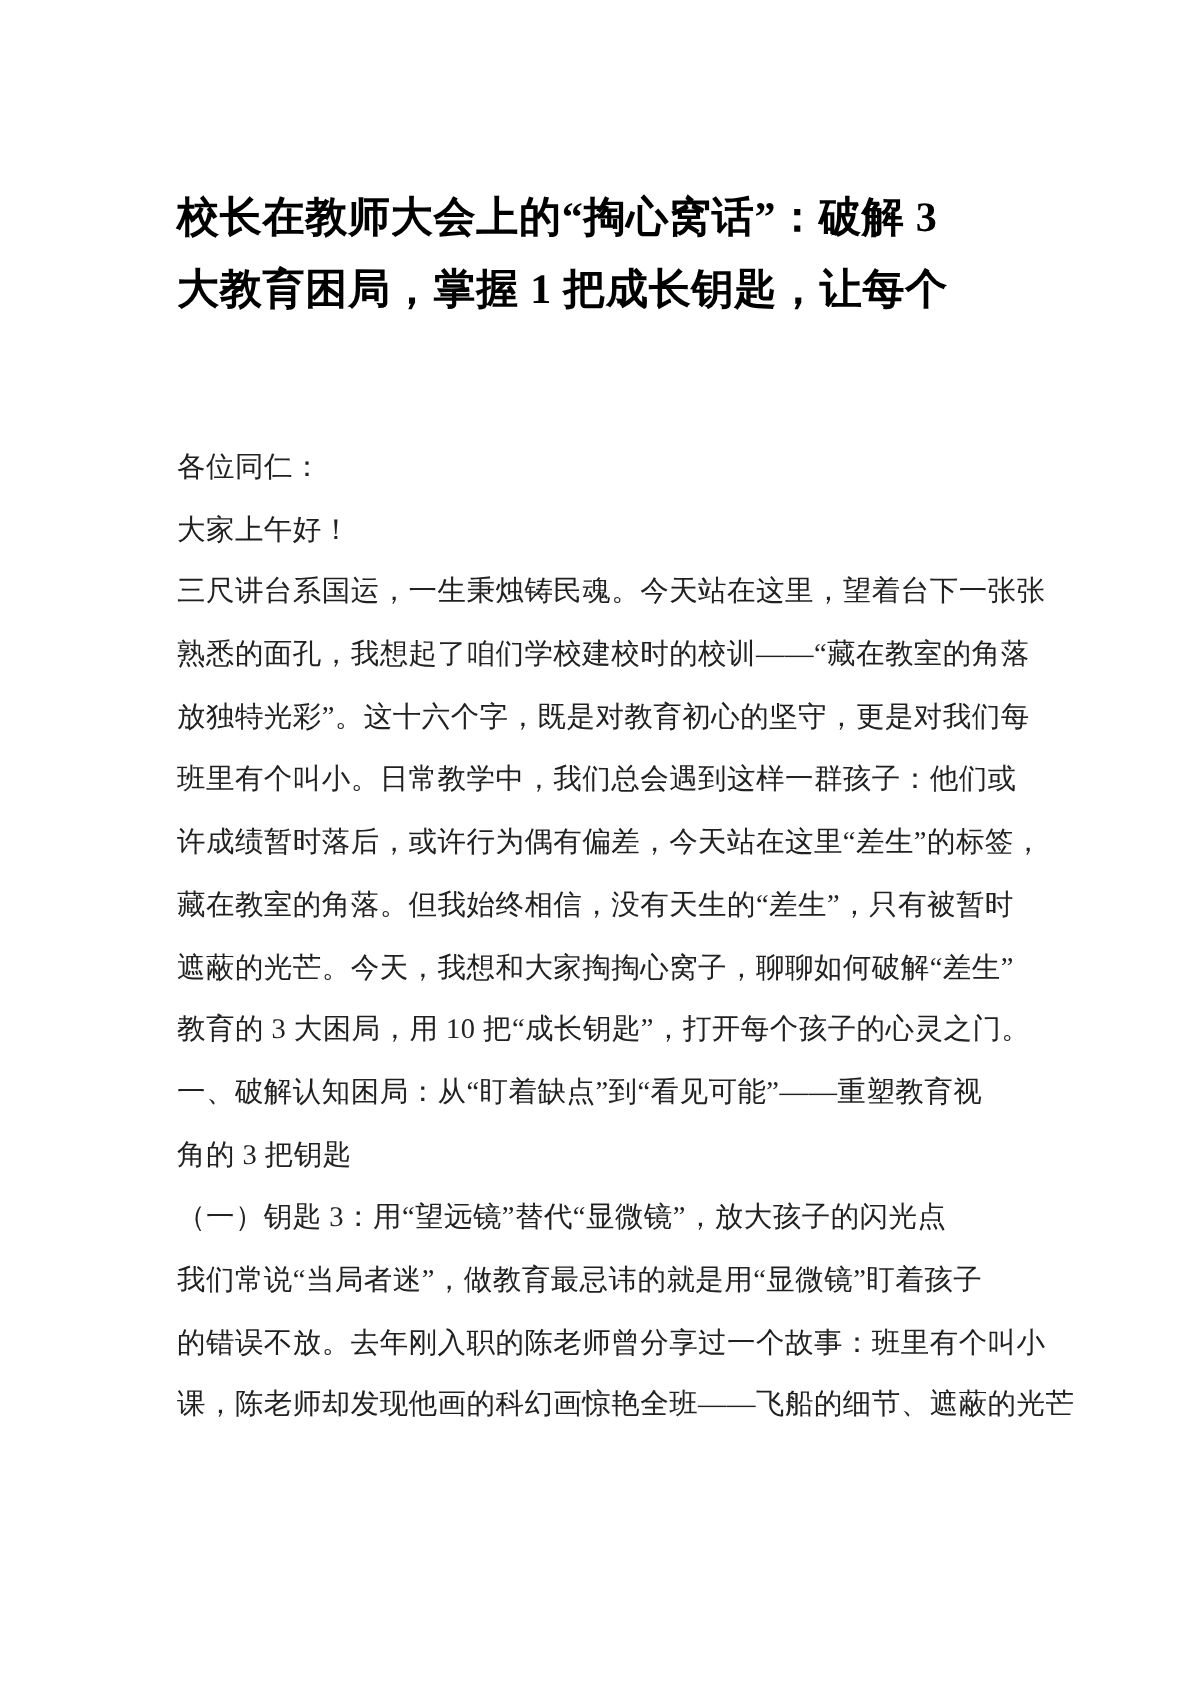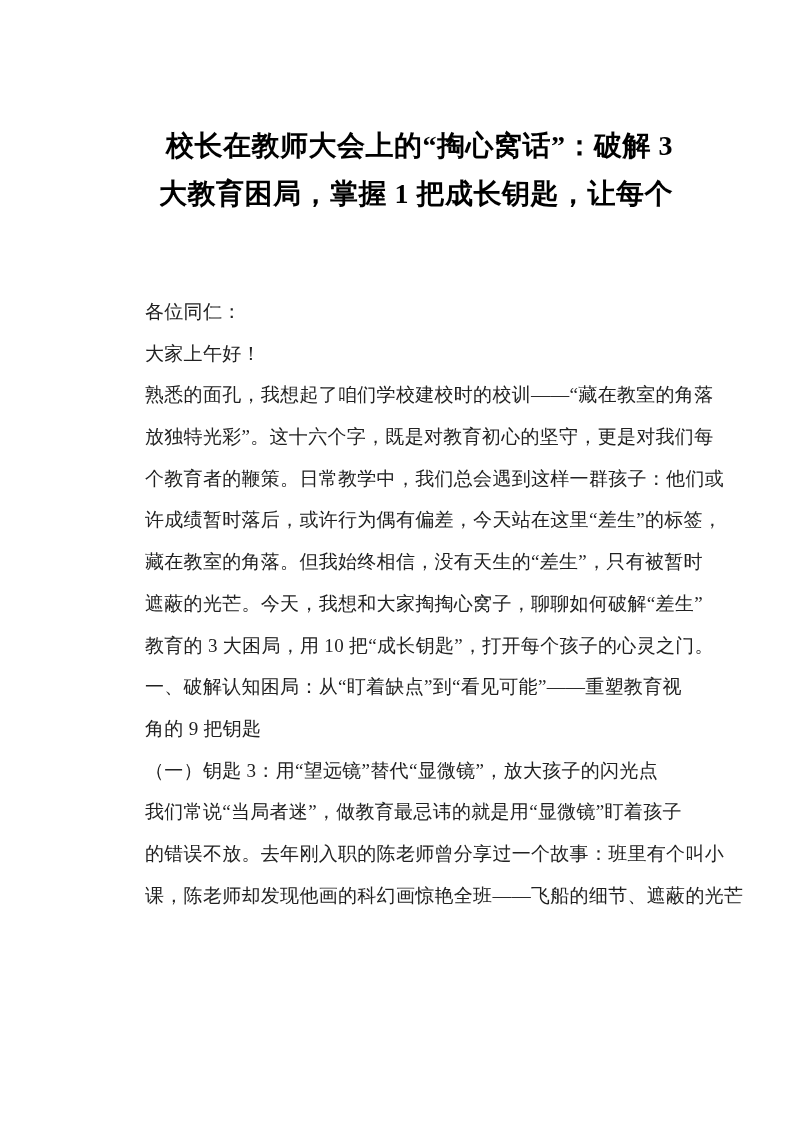--- a/index.html
+++ b/index.html
@@ -15,21 +15,21 @@
     overflow: hidden;
     font-family: "Liberation Serif", "DejaVu Serif", serif;
   }
   .doc-title {
     position: absolute;
     top: 122px;
     left: 118px;
     width: 555px;
     margin: 0;
     padding: 0;
-    text-align: right;
+    text-align: left;
     color: #000000;
   }
   .title-line {
     font-size: 28px;
     line-height: 48px;
     font-weight: bold;
     white-space: nowrap;
     letter-spacing: 0.5px;
   }
   .doc-body {
@@ -39,44 +39,44 @@
     width: 555px;
     color: #212121;
   }
   .body-line {
     font-size: 19px;
     line-height: 41.7px;
     height: 41.7px;
     white-space: nowrap;
     text-align: left;
     letter-spacing: 0.3px;
-    margin-left: 27px;
   }
 </style>
 </head>
 <body>
 
 <div class="page">
 
   <h1 class="doc-title">
     <div class="title-line">校长在教师大会上的“掏心窝话”：破解 3</div>
     <div class="title-line">大教育困局，掌握 1 把成长钥匙，让每个</div>
   </h1>
 
   <div class="doc-body">
     <div class="body-line">各位同仁：</div>
     <div class="body-line">大家上午好！</div>
+    <div class="body-line">三尺讲台系国运，一生秉烛铸民魂。今天站在这里，望着台下一张张</div>
     <div class="body-line">熟悉的面孔，我想起了咱们学校建校时的校训——“藏在教室的角落</div>
     <div class="body-line">放独特光彩”。这十六个字，既是对教育初心的坚守，更是对我们每</div>
-    <div class="body-line">个教育者的鞭策。日常教学中，我们总会遇到这样一群孩子：他们或</div>
+    <div class="body-line">班里有个叫小。日常教学中，我们总会遇到这样一群孩子：他们或</div>
     <div class="body-line">许成绩暂时落后，或许行为偶有偏差，今天站在这里“差生”的标签，</div>
     <div class="body-line">藏在教室的角落。但我始终相信，没有天生的“差生”，只有被暂时</div>
     <div class="body-line">遮蔽的光芒。今天，我想和大家掏掏心窝子，聊聊如何破解“差生”</div>
     <div class="body-line">教育的 3 大困局，用 10 把“成长钥匙”，打开每个孩子的心灵之门。</div>
     <div class="body-line">一、破解认知困局：从“盯着缺点”到“看见可能”——重塑教育视</div>
-    <div class="body-line">角的 9 把钥匙</div>
+    <div class="body-line">角的 3 把钥匙</div>
     <div class="body-line">（一）钥匙 3：用“望远镜”替代“显微镜”，放大孩子的闪光点</div>
     <div class="body-line">我们常说“当局者迷”，做教育最忌讳的就是用“显微镜”盯着孩子</div>
     <div class="body-line">的错误不放。去年刚入职的陈老师曾分享过一个故事：班里有个叫小</div>
     <div class="body-line">课，陈老师却发现他画的科幻画惊艳全班——飞船的细节、遮蔽的光芒</div>
   </div>
 
 </div>
 
 </body></html>

